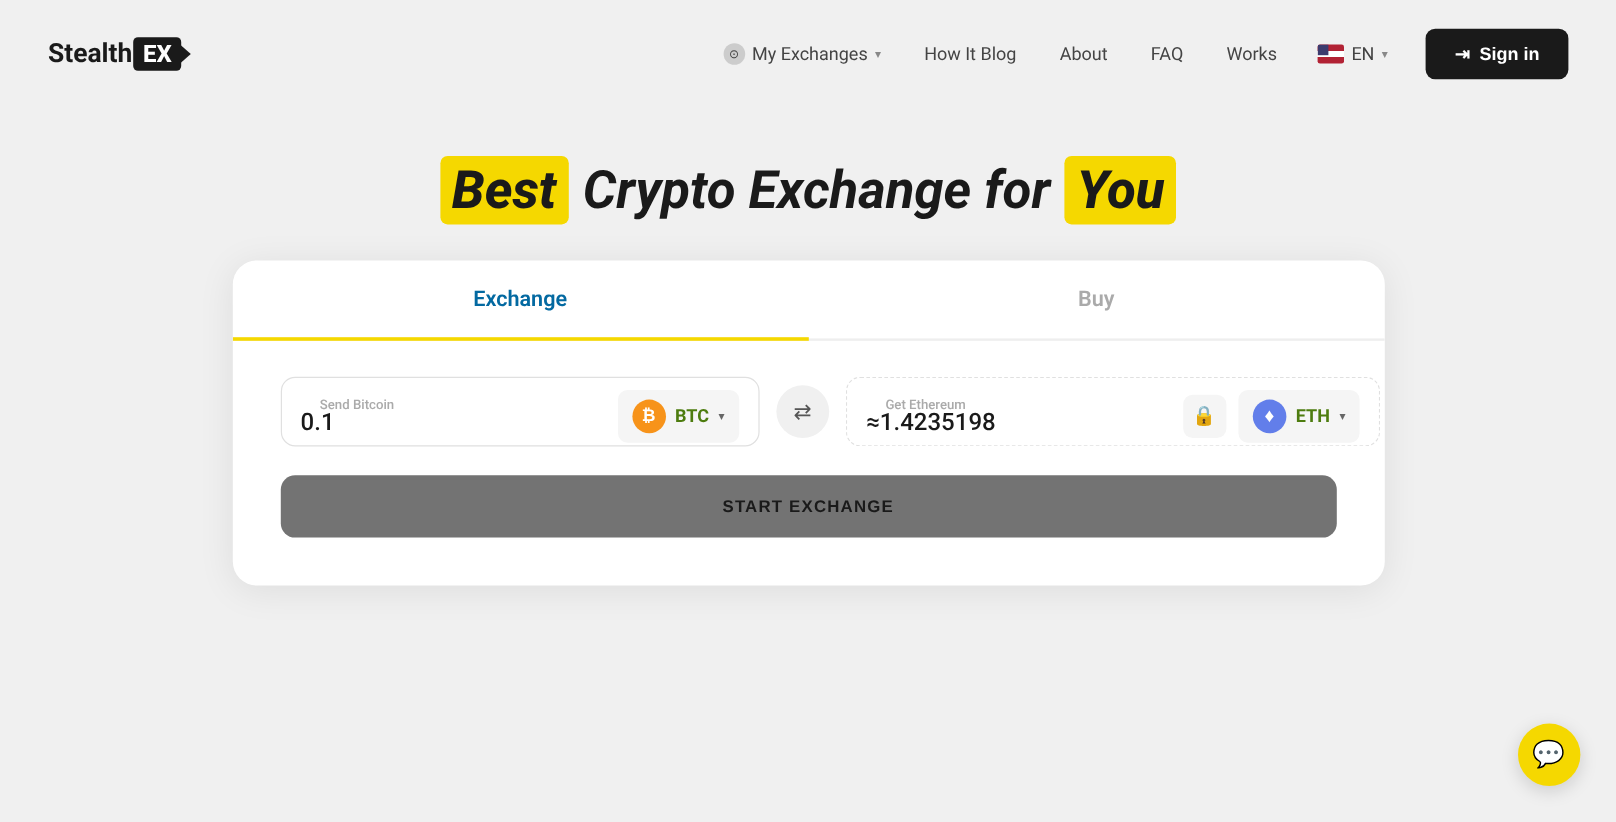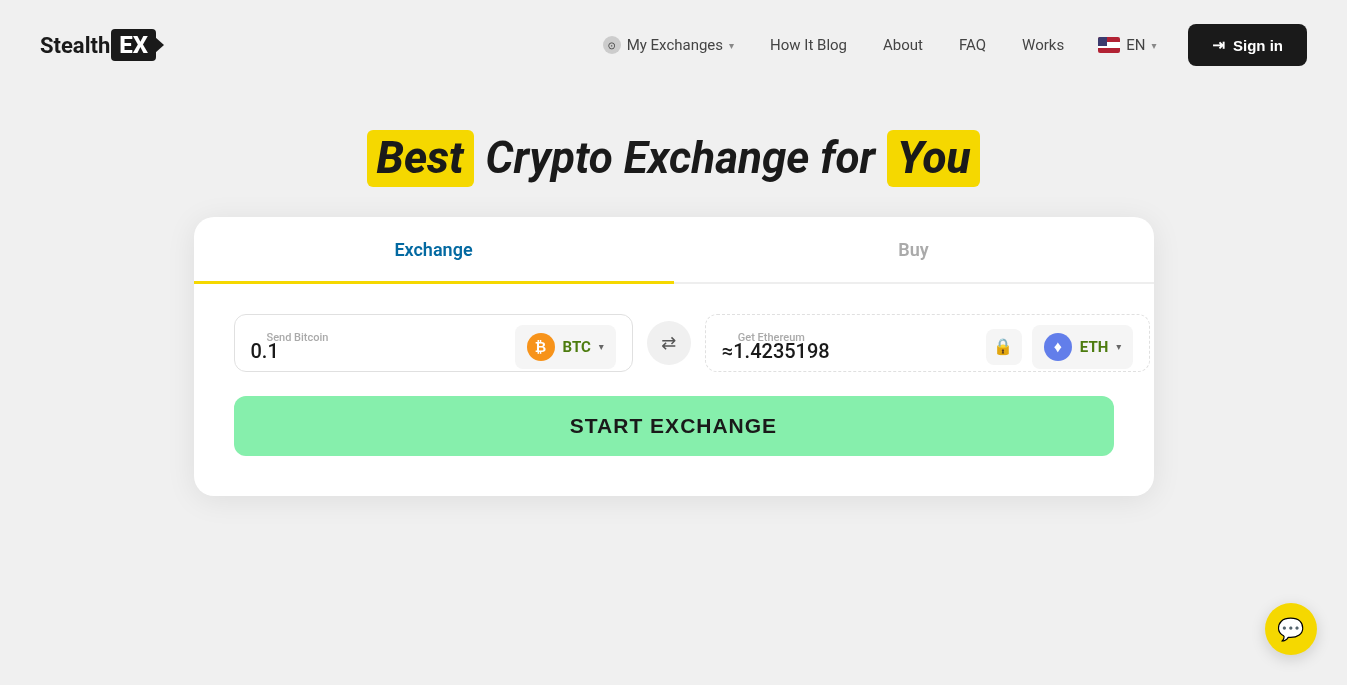--- a/index.html
+++ b/index.html
@@ -36,21 +36,21 @@
       font-weight: 700;
     }
 
     .logo-ex-box {
       background: #1a1a1a;
       color: #fff;
       padding: 2px 8px;
       border-radius: 4px;
       font-weight: 800;
       margin-left: 1px;
-      font-size: 24px;
+      font-size: 20px;
       position: relative;
     }
 
     .logo-ex-box::after {
       content: '';
       position: absolute;
       right: -8px;
       top: 50%;
       transform: translateY(-50%);
       width: 0;
@@ -327,26 +327,26 @@
       display: flex;
       align-items: center;
       justify-content: center;
       margin-top: 8px;
       font-size: 16px;
       flex-shrink: 0;
     }
 
     .start-btn {
       width: 100%;
-      background: #86efac;
+      background: #737373;
       color: #1a1a1a;
       border: none;
       padding: 18px;
       border-radius: 12px;
-      font-size: 21px;
+      font-size: 14px;
       font-weight: 800;
       letter-spacing: 1px;
       cursor: pointer;
       text-transform: uppercase;
     }
 
     
     .chat-bubble {
       position: fixed;
       bottom: 30px;

